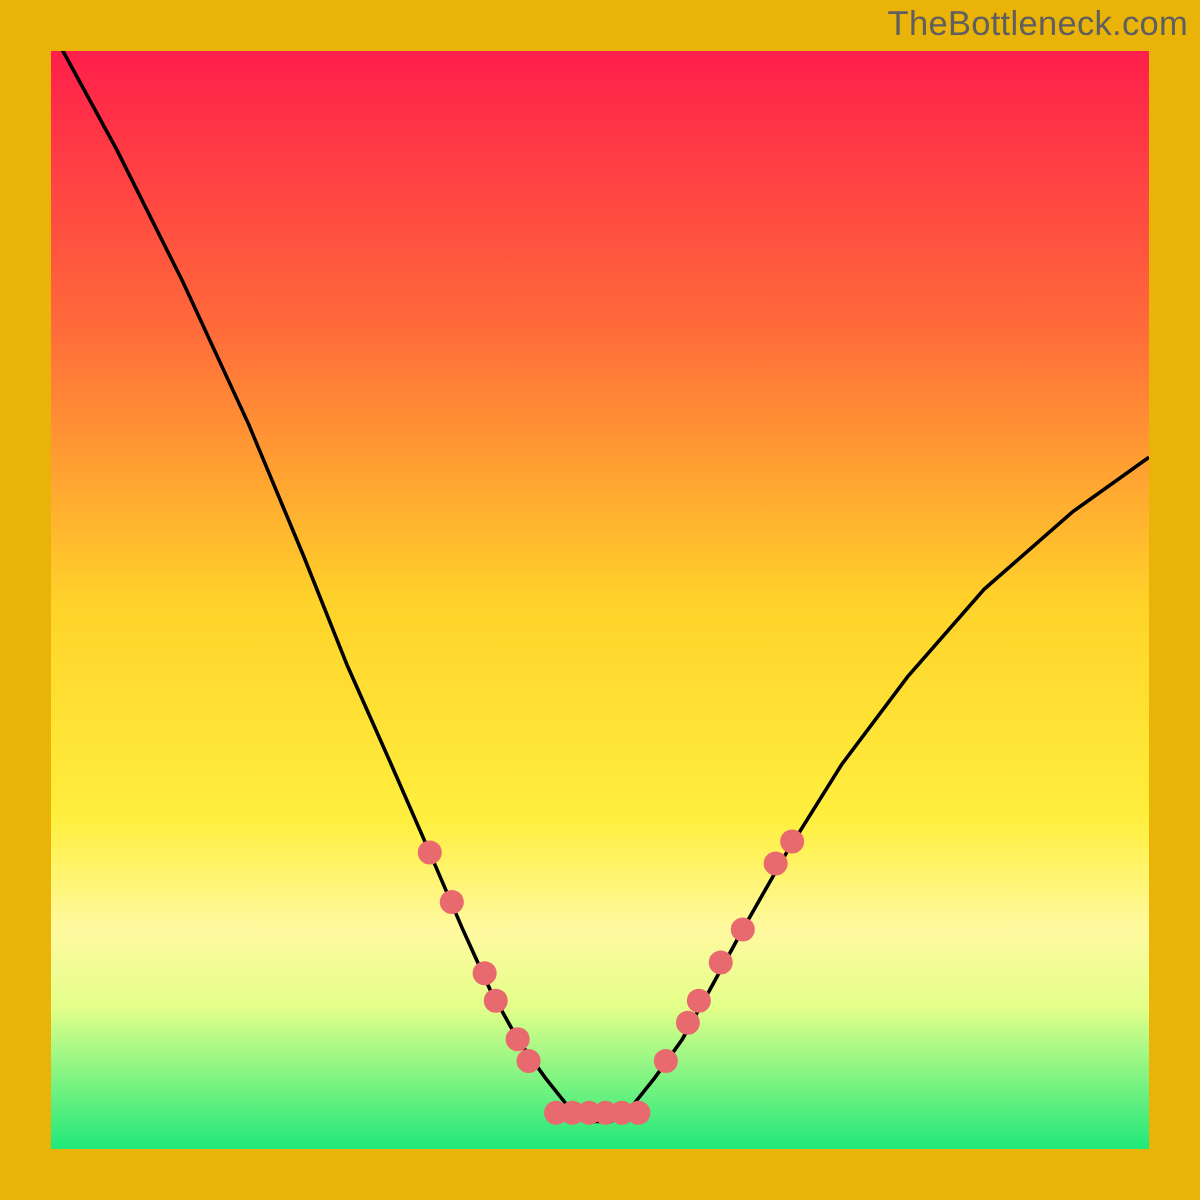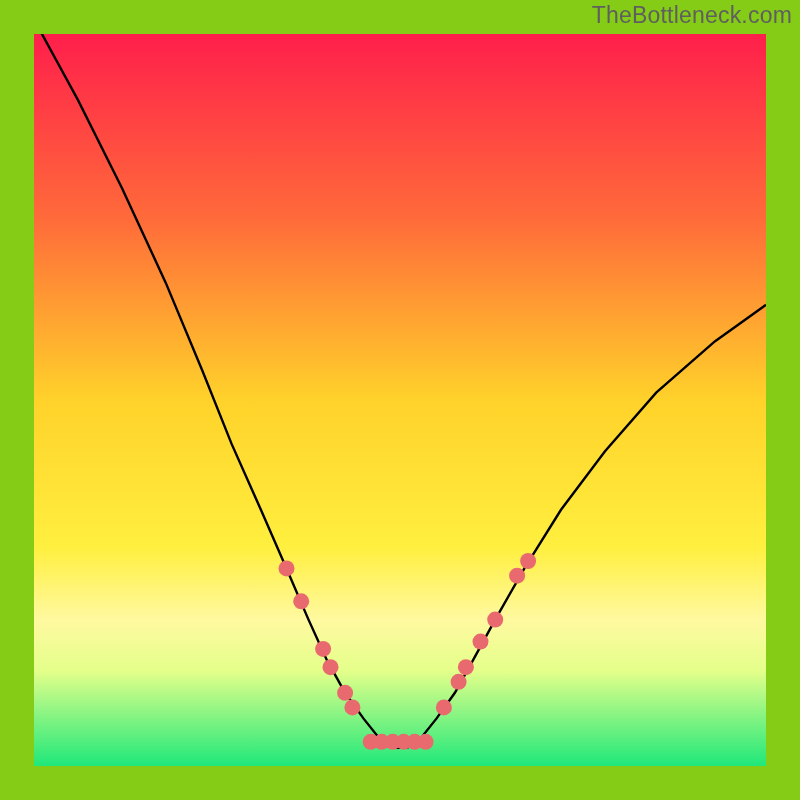--- a/index.html
+++ b/index.html
@@ -7,21 +7,21 @@
     padding: 0;
     width: 800px;
     height: 800px;
     overflow: hidden;
     background: #000;
     font-family: Arial, Helvetica, sans-serif;
   }
   .frame {
     position: absolute;
     inset: 0;
-    background: #84cc16;
+    background: #eab308;
   }
   .plot {
     position: absolute;
     
     left: 34px;
     top: 34px;
     width: 732px;
     height: 732px;
     overflow: hidden;
   }

